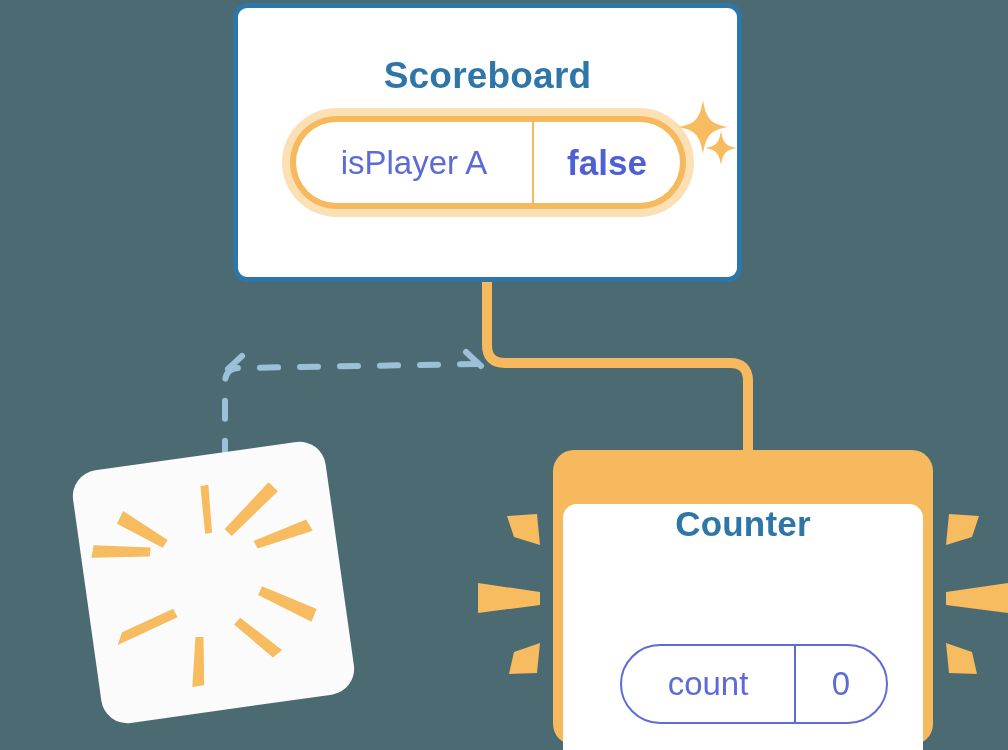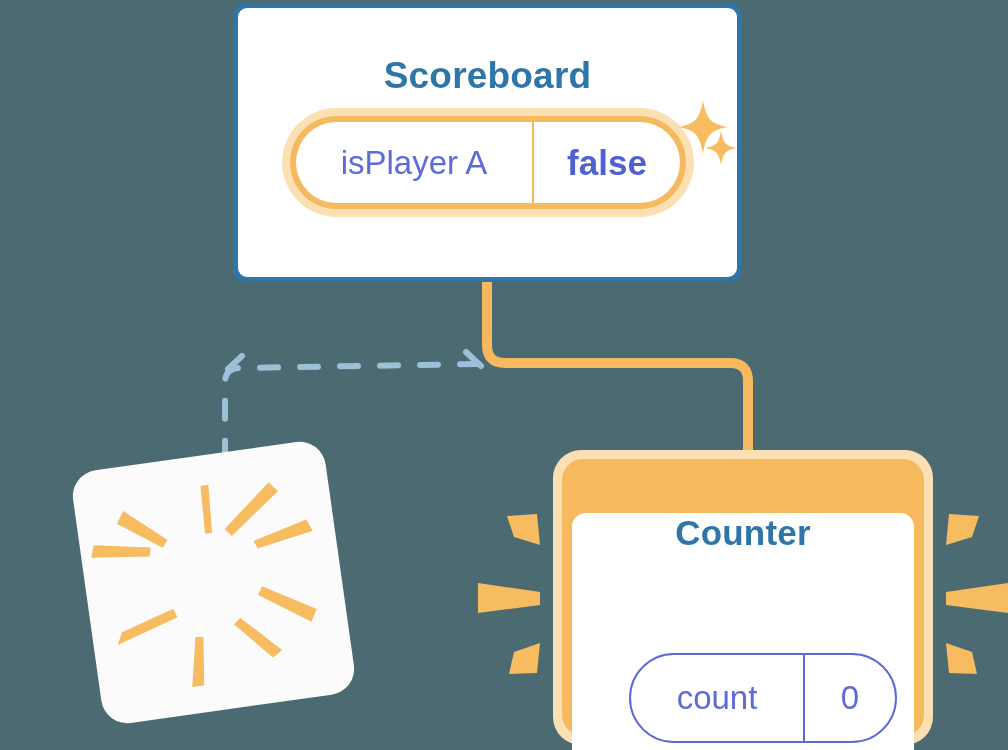--- a/index.html
+++ b/index.html
@@ -76,42 +76,41 @@
     font-size:35px;
     font-weight:700;
   }
 
   
   .card-counter{
     position:absolute;left:553px;top:450px;width:380px;height:295px;
     background:#fbe0b4;
     border-radius:28px;
     box-sizing:border-box;
-    padding:9px;
     z-index:4;
   }
   .counter-inner{
     width:100%;height:100%;
     background:#f7b95e;
     border-radius:21px;
     box-sizing:border-box;
     padding:10px;
   }
   .counter-face{
     width:100%;height:100%;
     background:#ffffff;
     border-radius:14px;
     box-sizing:border-box;
     position:relative;
   }
   .ct-title{margin-top:44px;font-size:35px;}
 
   .pill-thin{
     position:absolute;left:57px;top:140px;
-    width:268px;height:90px;
+    width:268px;height:80px;
     border:2px solid #5c6bd6;
     border-radius:45px;
     box-sizing:border-box;
     background:#ffffff;
     display:flex;align-items:stretch;
     overflow:hidden;
   }
   .pt-key{
     flex:0 0 172px;
     display:flex;align-items:center;justify-content:center;

